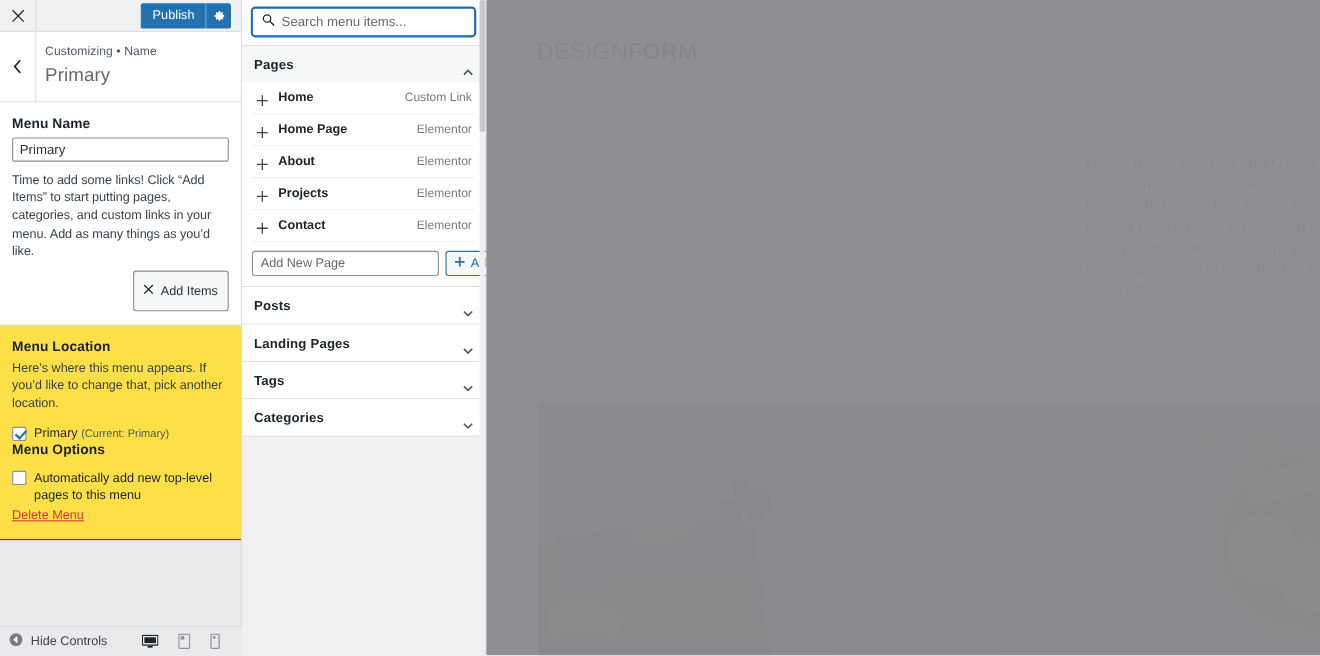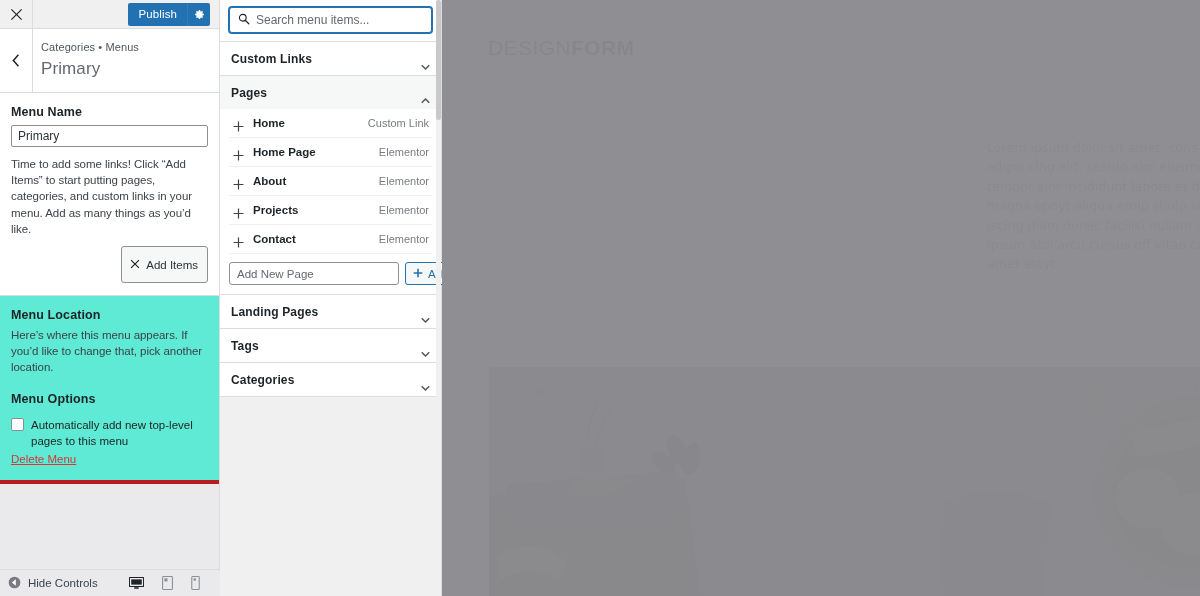--- a/index.html
+++ b/index.html
@@ -94,21 +94,21 @@
   .add-items-row { display: flex; justify-content: flex-end; margin-top: 9px; padding-bottom: 12px; }
   .add-items-btn {
     background: #f6f7f7; border: 1px solid #8c8f94; border-radius: 3px;
     height: 37px; display: inline-flex; align-items: center; gap: 6px;
     padding: 0 9px 0 8px; font-size: 11.5px; color: #2c3338; cursor: pointer;
     font-family: "Liberation Sans", sans-serif;
   }
   .add-items-btn svg { width: 10px; height: 10px; }
 
   .cz-panel2 {
-    background: #5eead4; border-bottom: 4px solid #b91c1c;
+    background: #fde047; border-bottom: 1px solid #b91c1c;
     padding: 12px 11px 13px 11px;
   }
   .sec-title {
     font-size: 12.5px; font-weight: bold; color: #1d2327; letter-spacing: .1px;
   }
   .sec-desc {
     font-size: 11.5px; color: #3c434a; line-height: 16.2px; margin-top: 5px;
     letter-spacing: -.05px;
   }
   .cb-row { display: flex; align-items: flex-start; margin-top: 11px; gap: 7px; }
@@ -118,21 +118,21 @@
     position: relative; cursor: pointer;
   }
   .cbox.checked::after {
     content: ""; position: absolute;
     left: 3.5px; top: 0.5px; width: 4px; height: 8px;
     border: solid #2271b1; border-width: 0 2px 2px 0;
     transform: rotate(43deg);
   }
   .cb-text { font-size: 11.5px; color: #1d2327; line-height: 15px; }
   .cb-sub { font-size: 10px; color: #50575e; }
-  .sec-title-2 { margin-top: 16px; }
+  .sec-title-2 { }
   .cb-text-multi { font-size: 11.5px; color: #1d2327; line-height: 16px; }
   .delete-link {
     display: inline-block; margin-top: 1px;
     font-size: 11.5px; color: #d63638; text-decoration: underline; cursor: pointer;
   }
 
   
   .cz-bottom {
     position: absolute; bottom: 0; left: 0; width: 220px; height: 27px;
     background: #eaeaec; border-top: 1px solid #dcdcde;
@@ -265,21 +265,21 @@
       </div>
     </div>
 
     <div class="cz-header">
       <div class="cz-back">
         <svg viewBox="0 0 12 16" aria-hidden="true">
           <path d="M9 1.6 L7.7 0.3 L0.9 8 L7.7 15.7 L9 14.4 L3.4 8 Z" fill="#1d2327"></path>
         </svg>
       </div>
       <div class="cz-titles">
-        <div class="cz-crumb">Categories • Menus</div>
+        <div class="cz-crumb">Customizing • Name</div>
         <div class="cz-title">Primary</div>
       </div>
     </div>
 
     <div class="cz-panel">
       <div class="fld-label">Menu Name</div>
       <input class="menu-name-input" type="text" value="Primary" style="">
       <div class="helper-text">Time to add some links! Click “Add Items” to start putting pages, categories, and custom links in your menu. Add as many things as you’d like.</div>
       <div class="add-items-row">
         <button class="add-items-btn">
@@ -289,20 +289,27 @@
             </svg>
           </span>
           <span>Add Items</span>
         </button>
       </div>
     </div>
 
     <div class="cz-panel2">
       <div class="sec-title">Menu Location</div>
       <div class="sec-desc">Here’s where this menu appears. If you’d like to change that, pick another location.</div>
+      <div class="cb-row">
+        <span class="cbox checked"></span>
+        <span class="cb-text">
+          <span>Primary</span>
+          <span class="cb-sub">(Current: Primary)</span>
+        </span>
+      </div>
 
       <div class="sec-title sec-title-2">Menu Options</div>
       <div class="cb-row">
         <span class="cbox"></span>
         <span class="cb-text-multi">Automatically add new top-level pages to this menu</span>
       </div>
 
       <a class="delete-link">Delete Menu</a>
     </div>
 
@@ -347,30 +354,20 @@
         <span>
           <svg viewBox="0 0 20 20" aria-hidden="true">
             <circle cx="8" cy="8" r="5.6" fill="none" stroke="#1d2327" stroke-width="1.9"></circle>
             <line x1="12.4" y1="12.4" x2="18" y2="18" stroke="#1d2327" stroke-width="2.1" stroke-linecap="round"></line>
           </svg>
         </span>
         <input class="search-input" type="text" placeholder="Search menu items..." style="">
       </div>
     </div>
 
-    <div class="accordion-sec">
-      <div class="acc-head">
-        <span class="acc-label">Custom Links</span>
-        <span class="caret">
-          <svg viewBox="0 0 12 8" aria-hidden="true">
-              <path d="M1 1.6 L6 6.6 L11 1.6" fill="none" stroke="#50575e" stroke-width="2"></path>
-            </svg>
-        </span>
-      </div>
-    </div>
 
     <div class="accordion-sec">
       <div class="acc-head expanded">
         <span class="acc-label">Pages</span>
         <span class="caret">
           <svg viewBox="0 0 12 8" aria-hidden="true">
               <path d="M1 6.4 L6 1.4 L11 6.4" fill="none" stroke="#50575e" stroke-width="2"></path>
             </svg>
         </span>
       </div>
@@ -433,20 +430,30 @@
               <svg viewBox="0 0 12 12" aria-hidden="true">
                   <path d="M6 0.8 V11.2 M0.8 6 H11.2" stroke="#2271b1" stroke-width="1.9"></path>
                 </svg>
             </span>
             <span>Add</span>
           </button>
         </div>
       </div>
     </div>
 
+    <div class="accordion-sec">
+      <div class="acc-head">
+        <span class="acc-label">Posts</span>
+        <span class="caret">
+          <svg viewBox="0 0 12 8" aria-hidden="true">
+              <path d="M1 1.6 L6 6.6 L11 1.6" fill="none" stroke="#50575e" stroke-width="2"></path>
+            </svg>
+        </span>
+      </div>
+    </div>
 
     <div class="accordion-sec">
       <div class="acc-head">
         <span class="acc-label">Landing Pages</span>
         <span class="caret">
           <svg viewBox="0 0 12 8" aria-hidden="true">
               <path d="M1 1.6 L6 6.6 L11 1.6" fill="none" stroke="#50575e" stroke-width="2"></path>
             </svg>
         </span>
       </div>

